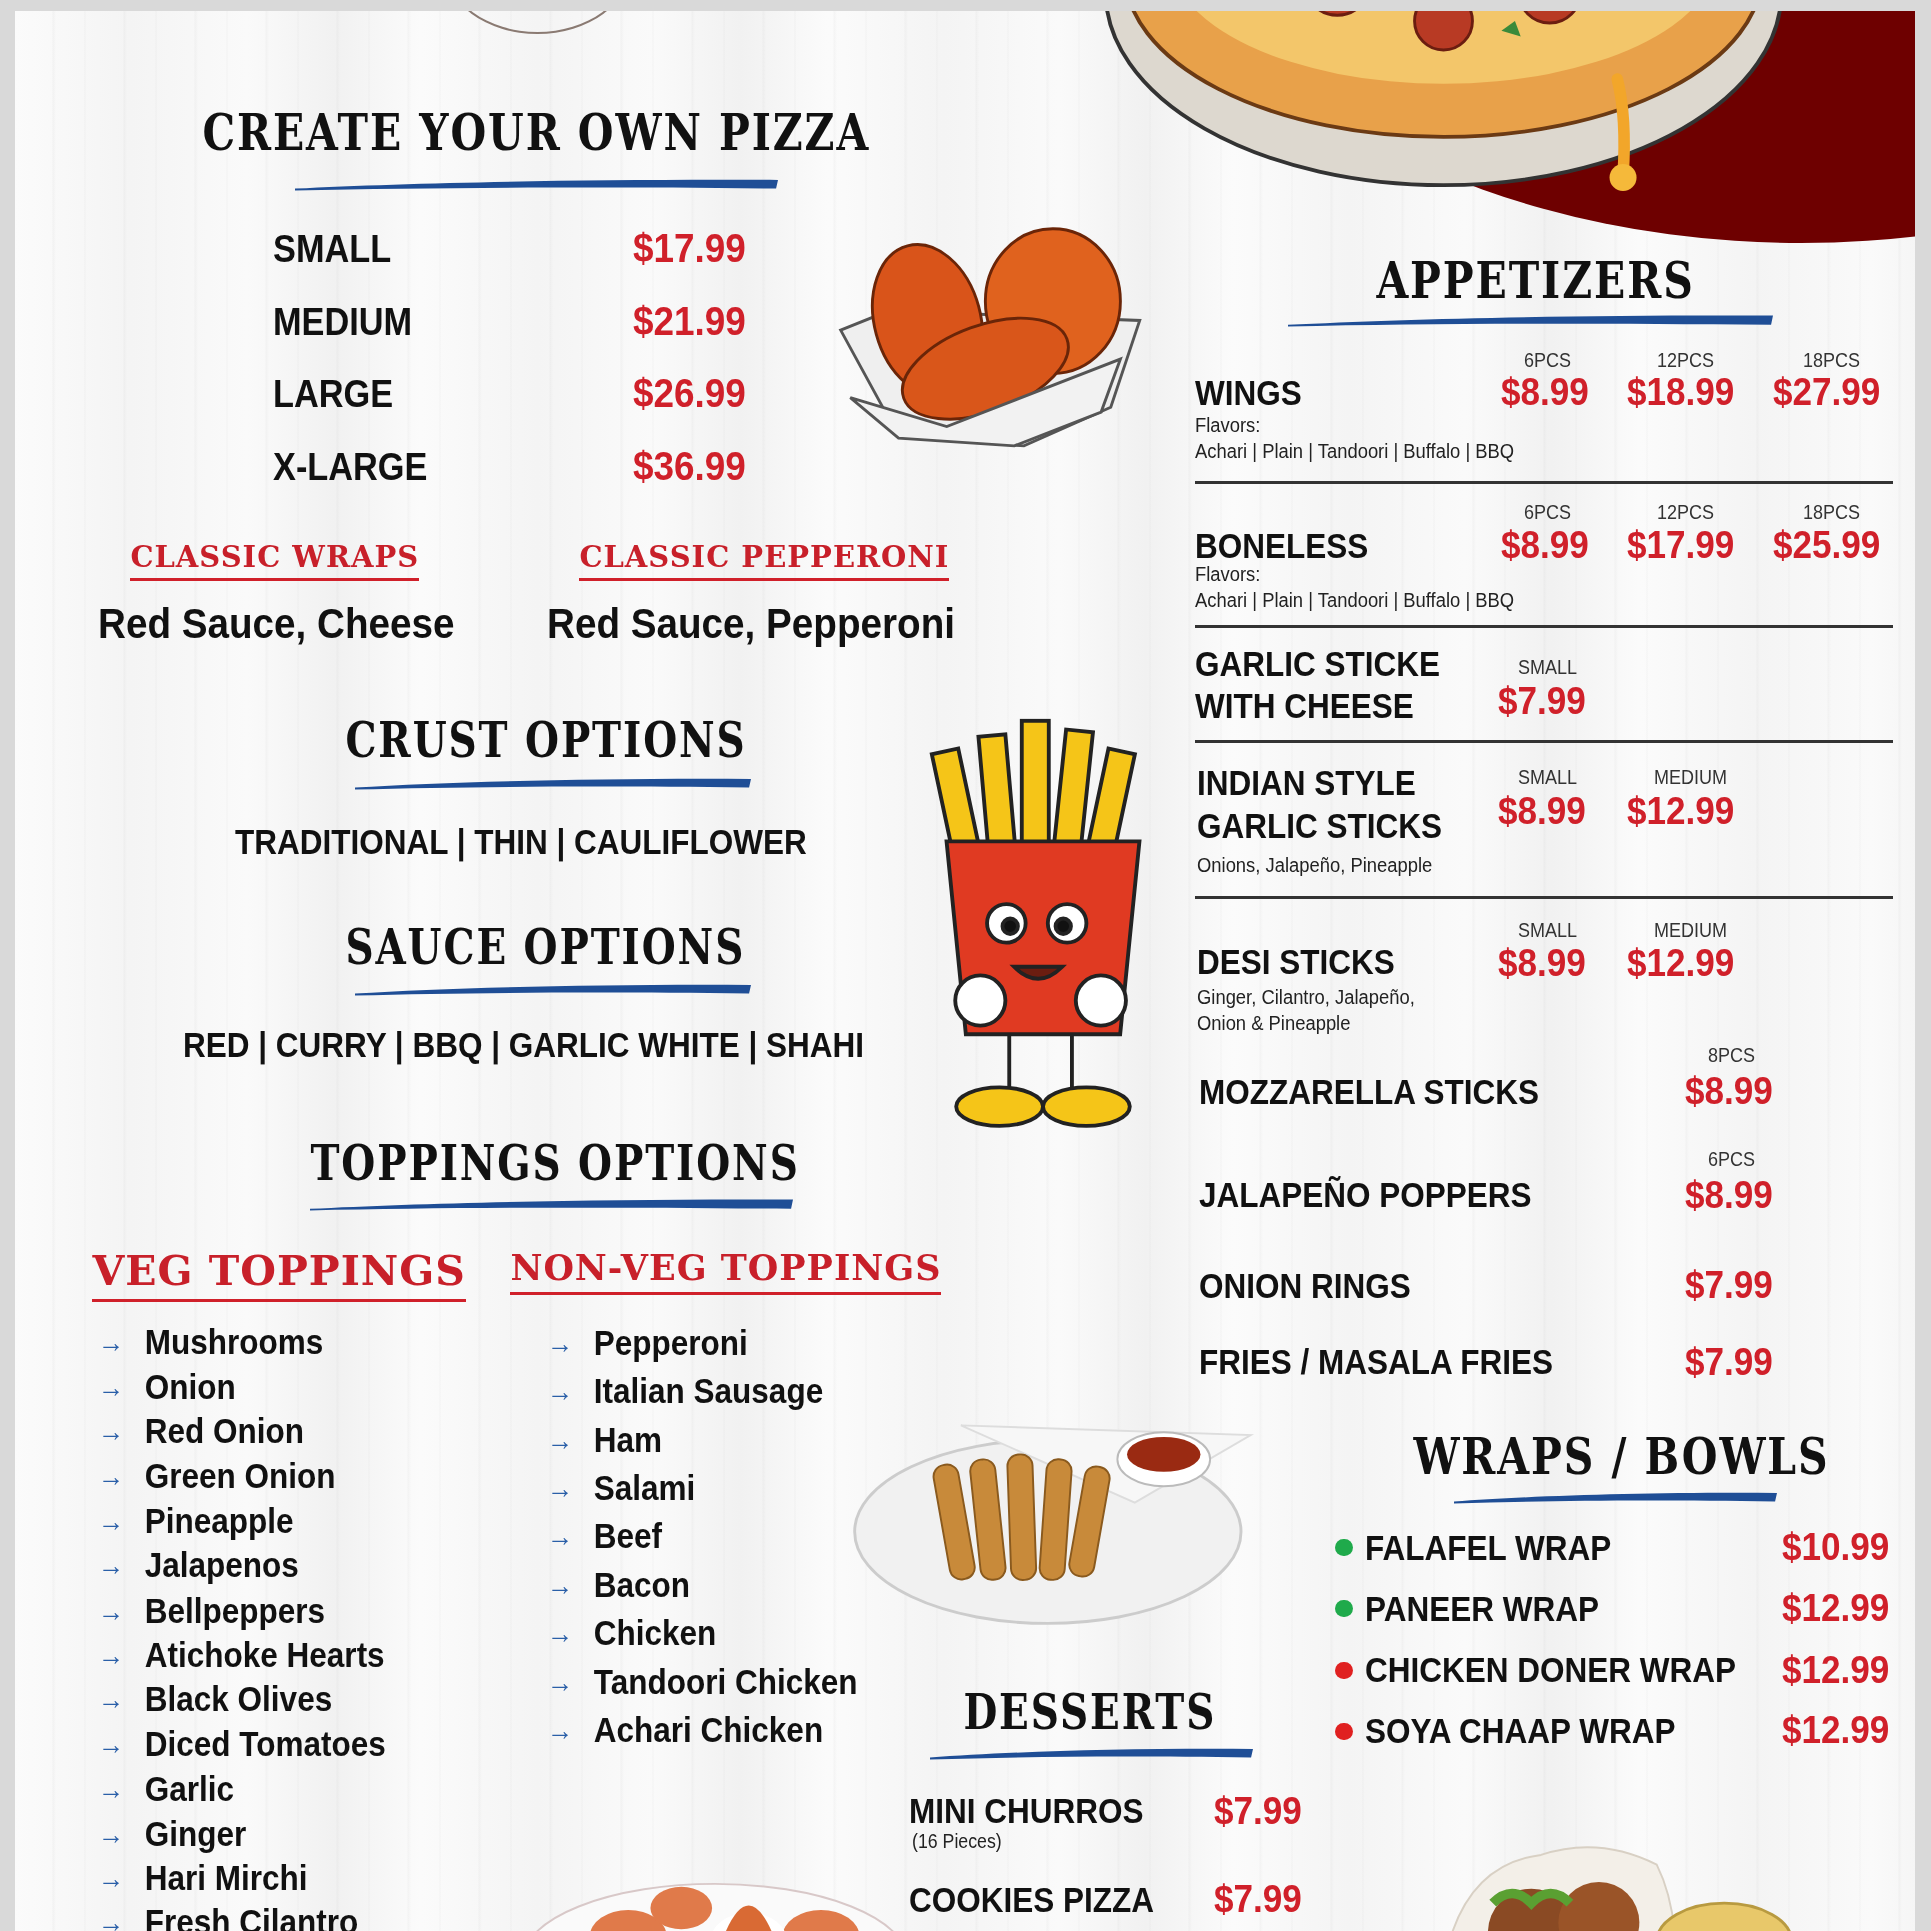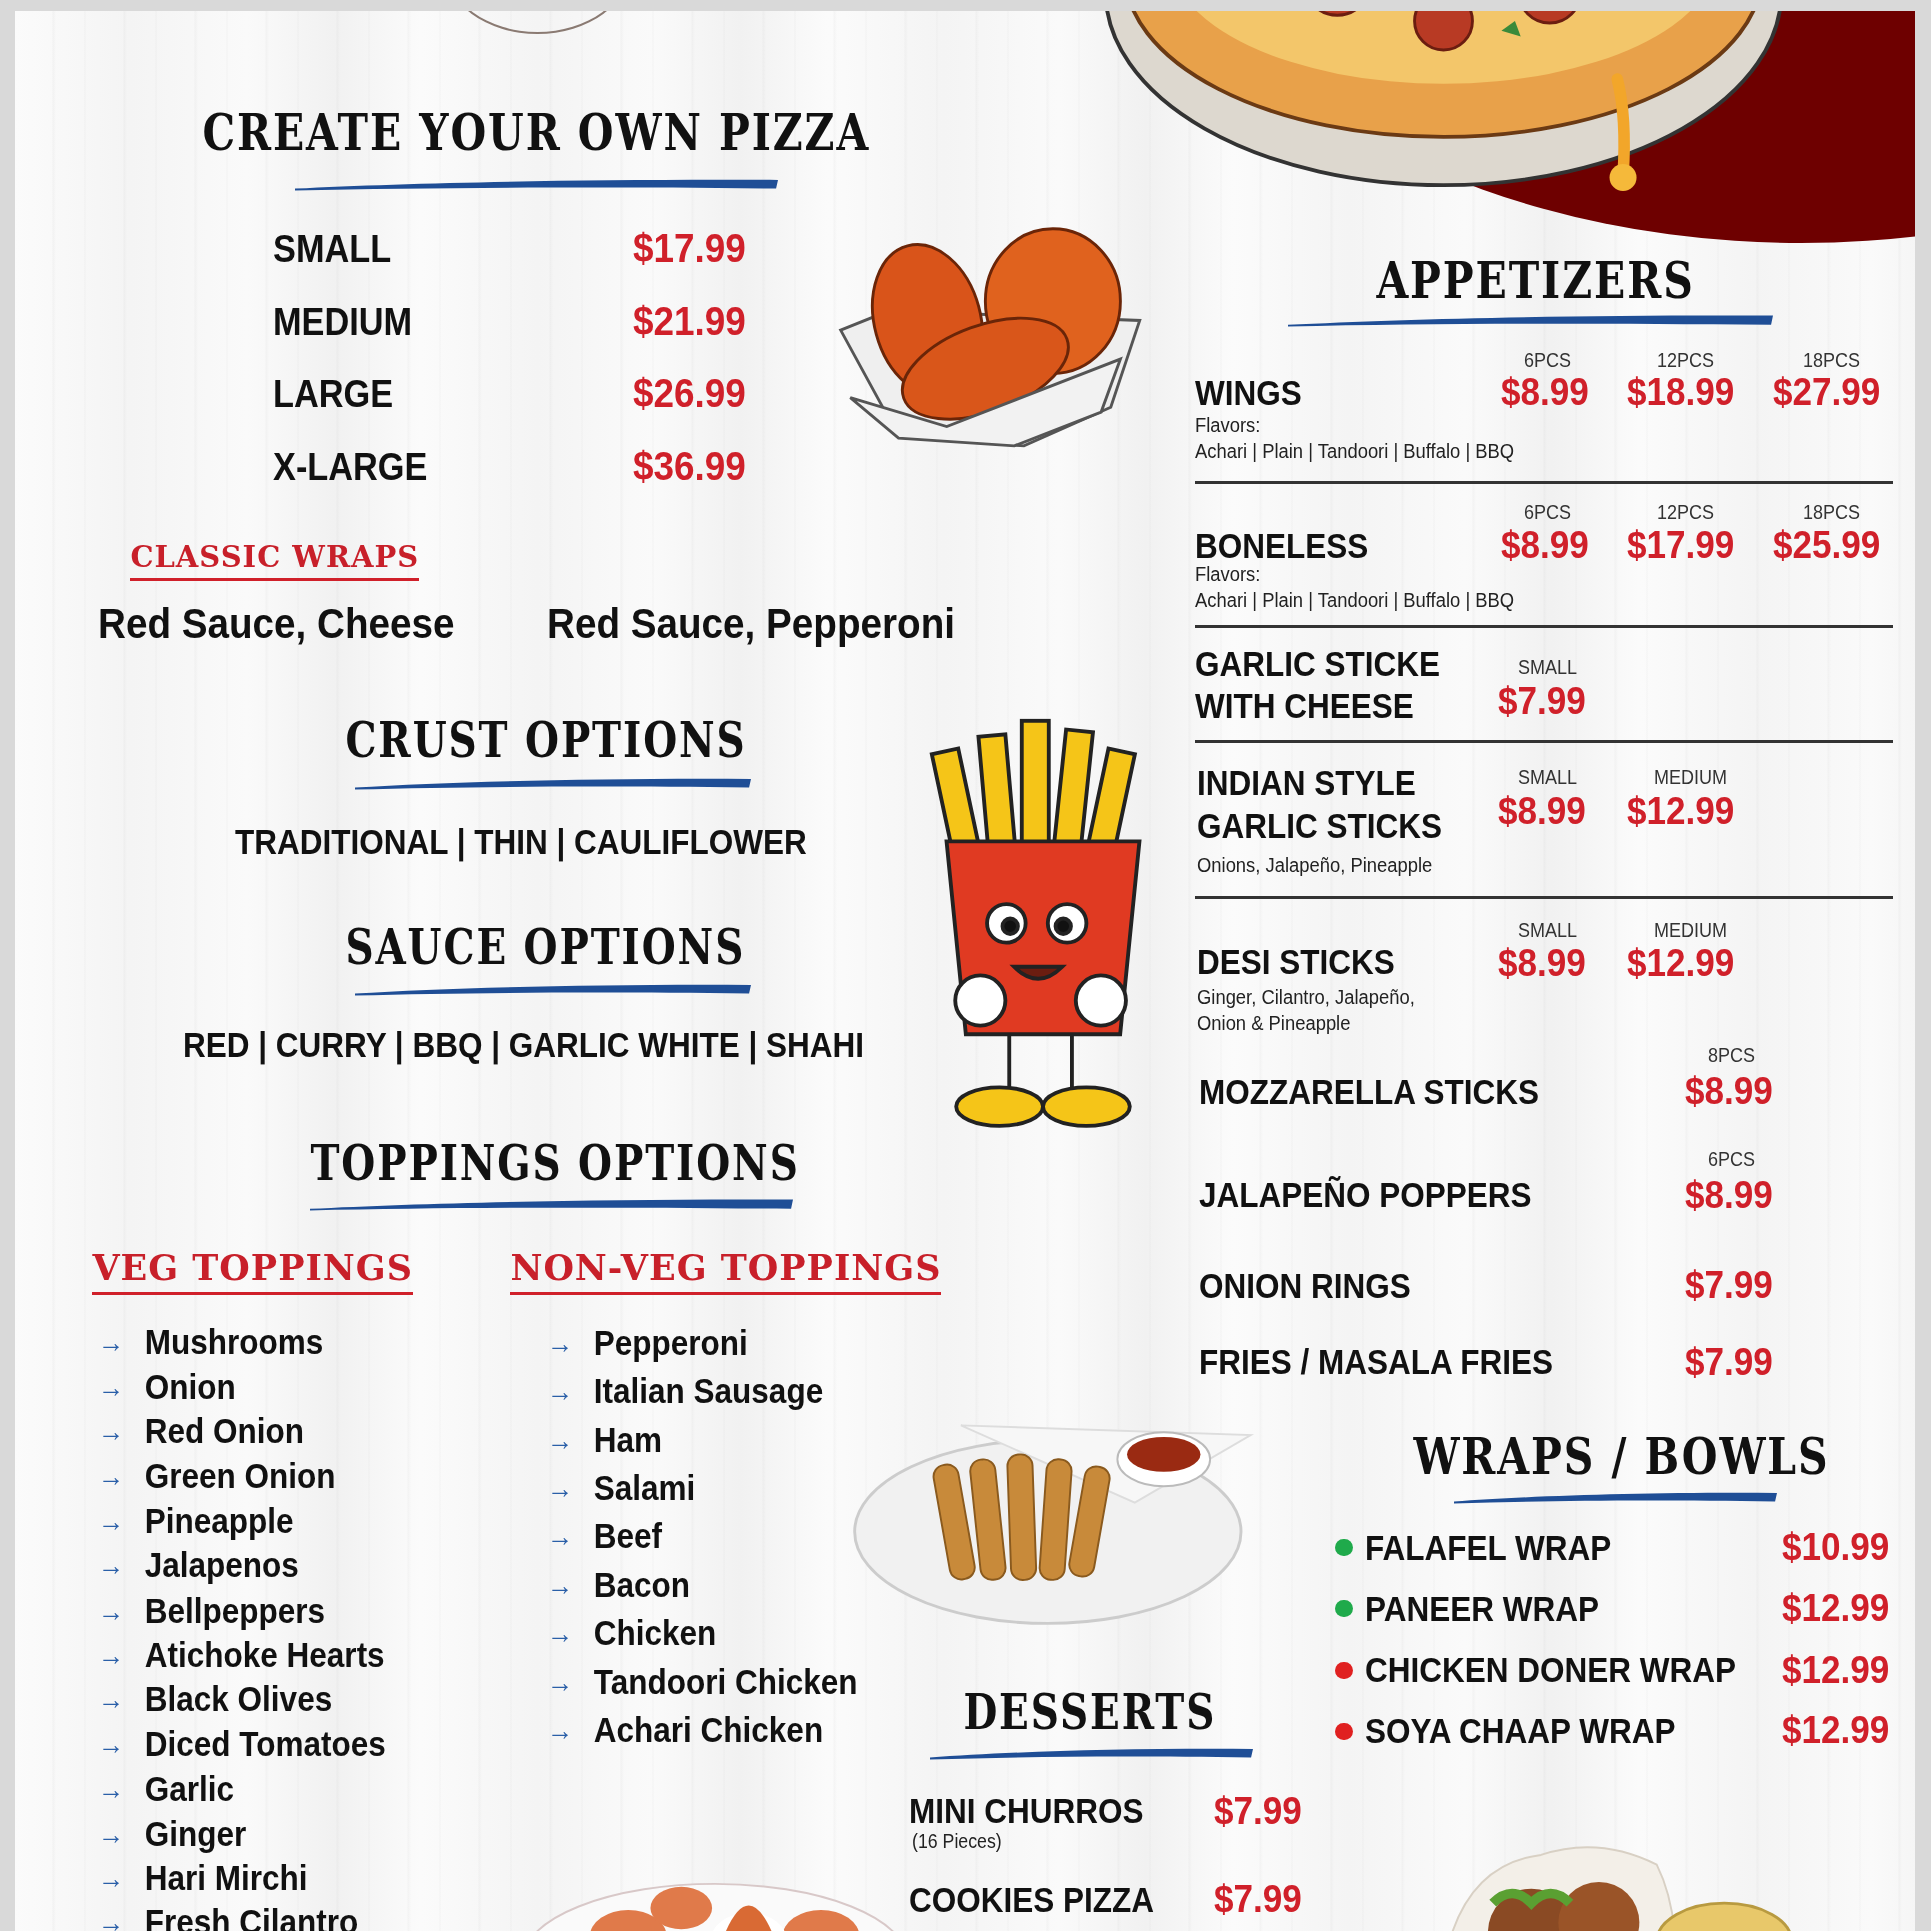--- a/index.html
+++ b/index.html
@@ -73,20 +73,21 @@
     <svg width="328" height="237" viewBox="0 0 340 245">
       <path d="M10 120 L60 100 L320 110 L290 200 L200 240 L70 230 Z" fill="#efefef" stroke="#555" stroke-width="3"></path>
       <ellipse cx="100" cy="110" rx="55" ry="80" fill="#d9541a" stroke="#6a2508" stroke-width="3" transform="rotate(-15 100 110)"></ellipse>
       <ellipse cx="230" cy="90" rx="70" ry="75" fill="#e0621e" stroke="#6a2508" stroke-width="3"></ellipse>
       <ellipse cx="160" cy="160" rx="90" ry="45" fill="#d9561a" stroke="#6a2508" stroke-width="3" transform="rotate(-20 160 160)"></ellipse>
       <path d="M20 190 L120 220 L300 150 L280 205 L190 240 L70 232 Z" fill="#f2f2f2" stroke="#555" stroke-width="3"></path>
     </svg>
   </div>
 
   <div class="sub-heading-red" style="left:115px;top:529px;font-size:29px;">CLASSIC WRAPS</div>
+  <div class="sub-heading-red" style="left:564px;top:529px;font-size:29px;">CLASSIC PEPPERONI</div>
   <div class="desc-big" style="left:83px;top:589px;">Red Sauce, Cheese</div>
   <div class="desc-big" style="left:532px;top:589px;">Red Sauce, Pepperoni</div>
 
   <div class="heading" style="left:330px;top:705px;font-size:39px;">CRUST OPTIONS</div>
   <div class="brush" style="left:340px;top:765px;width:396px;">
     <svg viewBox="0 0 410 14" preserveAspectRatio="none">
         <path d="M0 12 C100 6 250 2 410 3 L408 12 C250 10 120 11 0 14 Z" fill="#1f4e96"></path>
       </svg>
   </div>
   <div class="options-line" style="left:220px;top:811px;">TRADITIONAL | THIN | CAULIFLOWER</div>
@@ -123,21 +124,21 @@
     </svg>
   </div>
 
   <div class="heading" style="left:295px;top:1128px;font-size:39px;">TOPPINGS OPTIONS</div>
   <div class="brush" style="left:295px;top:1186px;width:483px;">
     <svg viewBox="0 0 500 16" preserveAspectRatio="none">
         <path d="M0 14 C120 7 300 2 500 3 L498 14 C300 12 150 12 0 16 Z" fill="#1f4e96"></path>
       </svg>
   </div>
 
-  <div class="sub-heading-red" style="left:77px;top:1236px;font-size:35px;">VEG TOPPINGS</div>
+  <div class="sub-heading-red" style="left:77px;top:1236px;font-size:41px;">VEG TOPPINGS</div>
   <div class="sub-heading-red" style="left:495px;top:1236px;font-size:35px;">NON-VEG TOPPINGS</div>
 
   <div>
     <div class="topping" style="left:83px;top:1311px;">
         <span class="arrow">→</span>
         <span>Mushrooms</span>
       </div>
     <div class="topping" style="left:83px;top:1356px;">
         <span class="arrow">→</span>
         <span>Onion</span>

